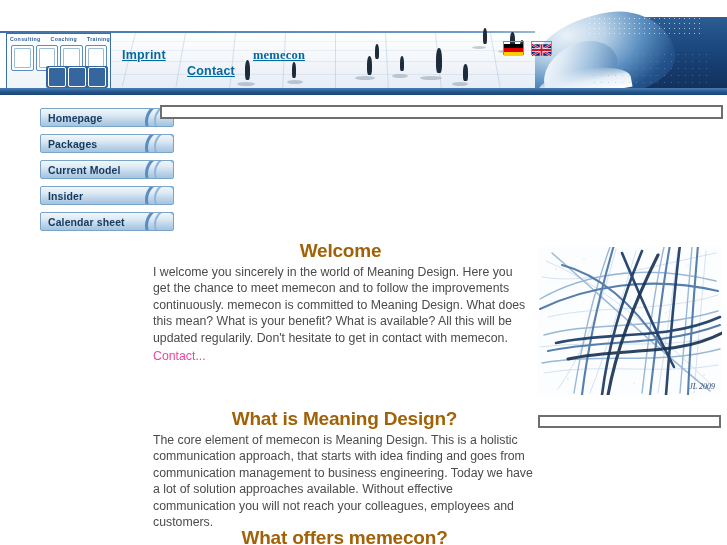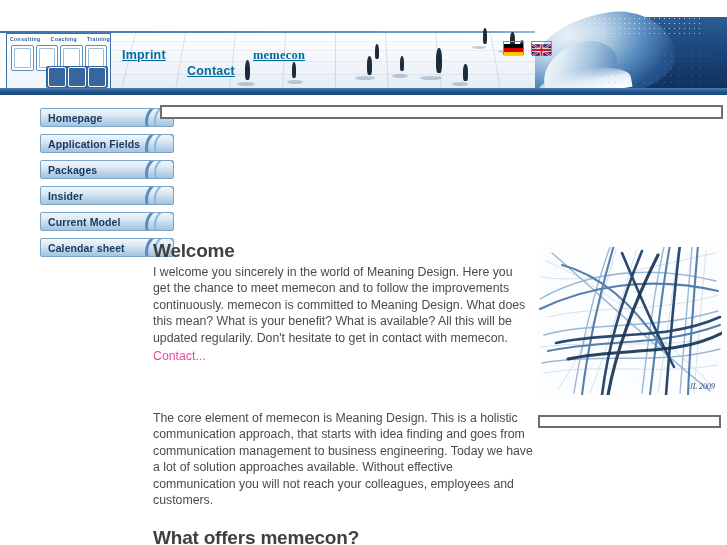--- a/index.html
+++ b/index.html
@@ -164,21 +164,21 @@
     letter-spacing:.1px;
   }
 
   .placeholder-box{
     border:2px solid #6e6e6e;background:#ffffff;box-sizing:border-box;
   }
   #ph-top{position:absolute;left:160px;top:105px;width:563px;height:14px;}
   #ph-mid{position:absolute;left:538px;top:415px;width:183px;height:13px;}
 
   h2.sec{
-    margin:0;font-size:19px;font-weight:bold;color:#404040;letter-spacing:-.2px;
+    margin:0;font-size:19px;font-weight:bold;color:#a16207;letter-spacing:-.2px;text-align:center;
   }
   p.body{
     margin:2px 0 0 0;font-size:12.3px;line-height:16.4px;color:#4b4b4b;
   }
   a.link{color:#ec4899;text-decoration:none;font-size:12.3px;}
 
   #welcome{position:absolute;left:153px;top:240px;width:375px;}
   #whatis{position:absolute;left:153px;top:408px;width:383px;}
   #whatoffers{position:absolute;left:153px;top:527px;width:383px;}
 
@@ -310,46 +310,44 @@
     </div>
 
     <div id="hdr-band"></div>
   </div>
 
   <nav id="sidebar">
     <a class="side-btn" href="#">
         <span>Homepage</span>
       </a>
     <a class="side-btn" href="#">
-        <span>Application Fields</span>
+        <span>Packages</span>
       </a>
     <a class="side-btn" href="#">
-        <span>Packages</span>
+        <span>Current Model</span>
       </a>
     <a class="side-btn" href="#">
         <span>Insider</span>
       </a>
     <a class="side-btn" href="#">
-        <span>Current Model</span>
-      </a>
-    <a class="side-btn" href="#">
         <span>Calendar sheet</span>
       </a>
   </nav>
 
   <div class="placeholder-box" id="ph-top"></div>
   <div class="placeholder-box" id="ph-mid"></div>
 
   <section id="welcome">
     <h2 class="sec">Welcome</h2>
     <p class="body">I welcome you sincerely in the world of Meaning Design. Here you get the chance to meet memecon and to follow the improvements continuously. memecon is committed to Meaning Design. What does this mean? What is your benefit? What is available? All this will be updated regularily. Don't hesitate to get in contact with memecon.</p>
     <a class="link" href="#">Contact...</a>
   </section>
 
   <section id="whatis">
+    <h2 class="sec">What is Meaning Design?</h2>
     <p class="body">The core element of memecon is Meaning Design. This is a holistic communication approach, that starts with idea finding and goes from communication management to business engineering. Today we have a lot of solution approaches available. Without effective communication you will not reach your colleagues, employees and customers.</p>
   </section>
 
   <section id="whatoffers">
     <h2 class="sec">What offers memecon?</h2>
   </section>
 
   <div id="art">
     <svg width="184" height="148" viewBox="0 0 184 148" xmlns="http://www.w3.org/2000/svg" aria-hidden="true">
       <rect width="184" height="148" fill="#fcfdfe"></rect>

